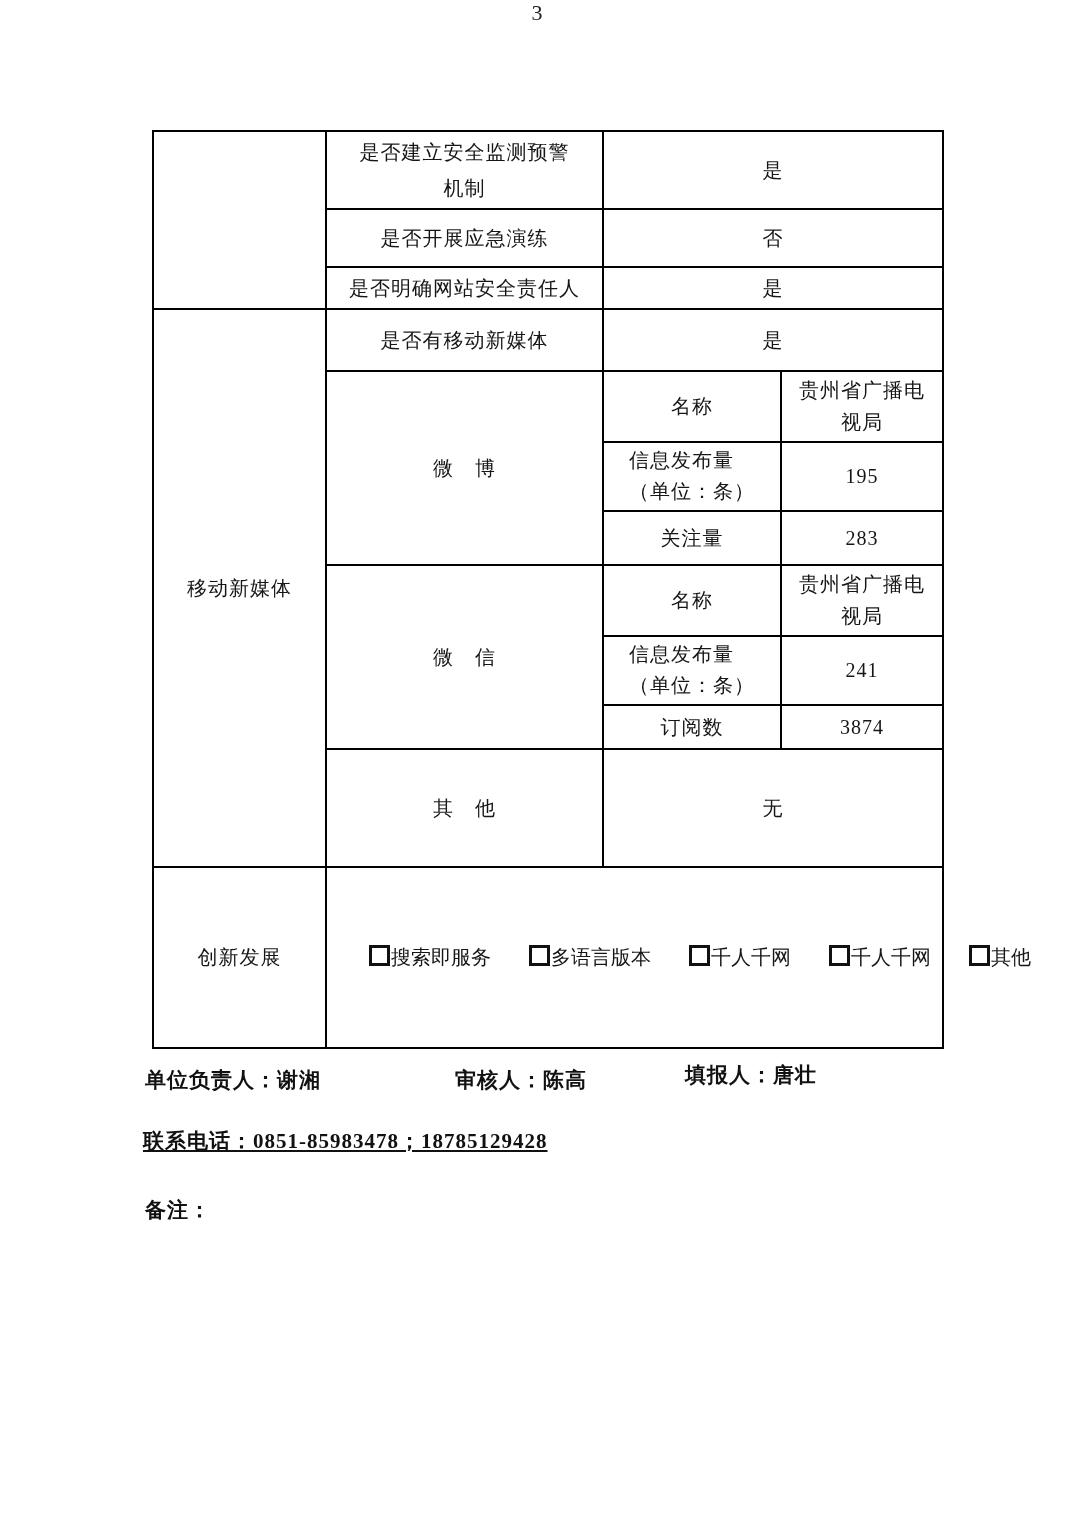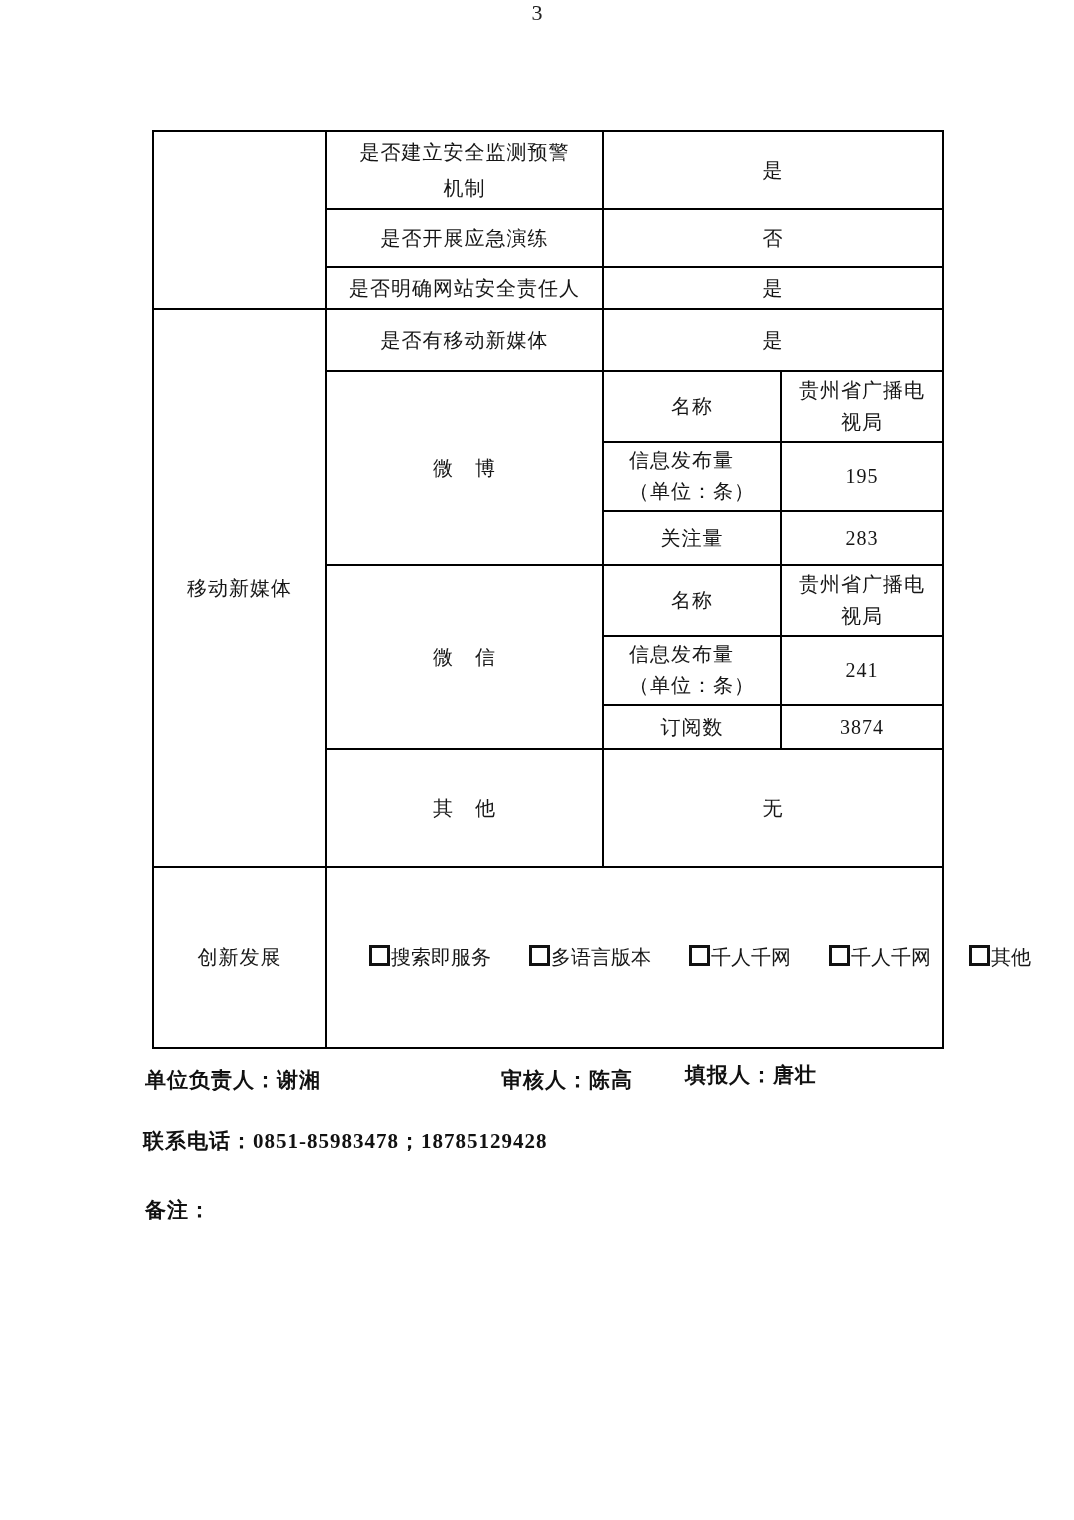--- a/index.html
+++ b/index.html
@@ -143,21 +143,21 @@
         <td colspan="3">
           <div class="optline">
             <span class="opt"><span class="cb"></span><span>搜索即服务</span></span><span class="opt"><span class="cb"></span><span>多语言版本</span></span><span class="opt"><span class="cb"></span><span>千人千网</span></span><span class="opt"><span class="cb"></span><span>千人千网</span></span><span class="opt"><span class="cb"></span><span>其他</span></span>
           </div>
         </td>
       </tr>
     </tbody>
   </table>
 
   <div class="footer-item" style="left:145px; top:1066px;">单位负责人：谢湘</div>
-  <div class="footer-item" style="left:455px; top:1066px;margin-left:46px;">审核人：陈高</div>
+  <div class="footer-item" style="left:455px; top:1066px;">审核人：陈高</div>
   <div class="footer-item" style="left:685px; top:1061px;">填报人：唐壮</div>
 
-  <div class="footer-item" style="left:143px; top:1127px;">联系电话：0851-85983478；18785129428</div>
+  <div class="footer-item" style="left:143px; top:1127px;text-decoration:underline;">联系电话：0851-85983478；18785129428</div>
 
   <div class="footer-item" style="left:145px; top:1196px;">备注：</div>
 
   <div class="pagenum">3</div>
 </div>
 
 </body></html>

